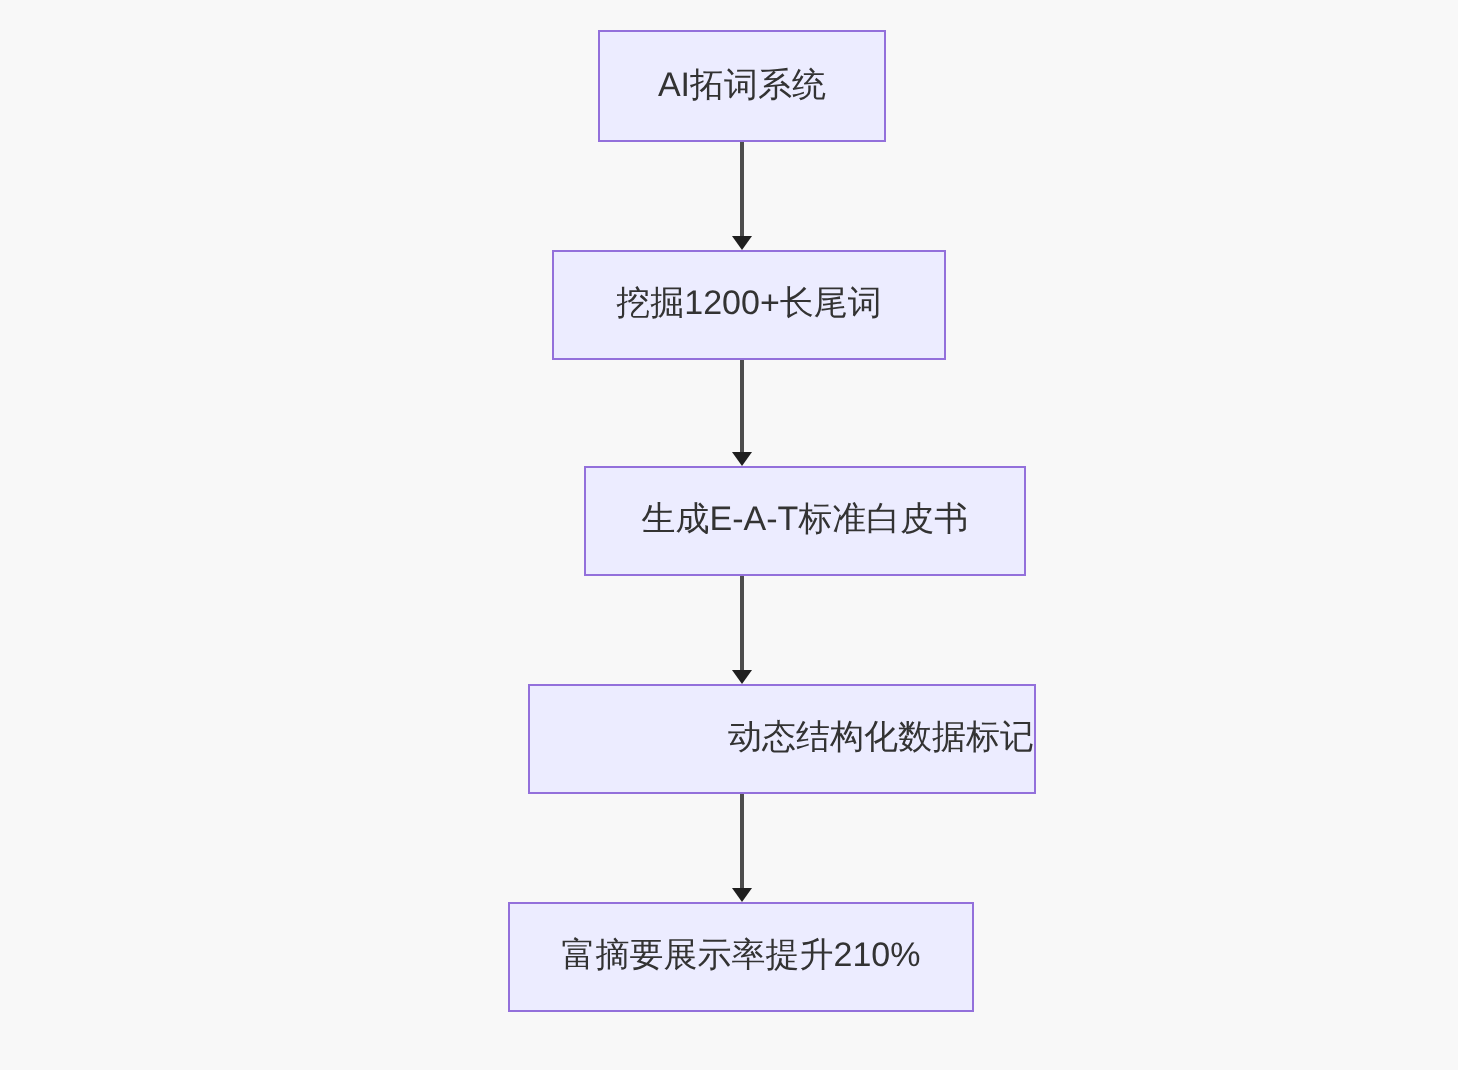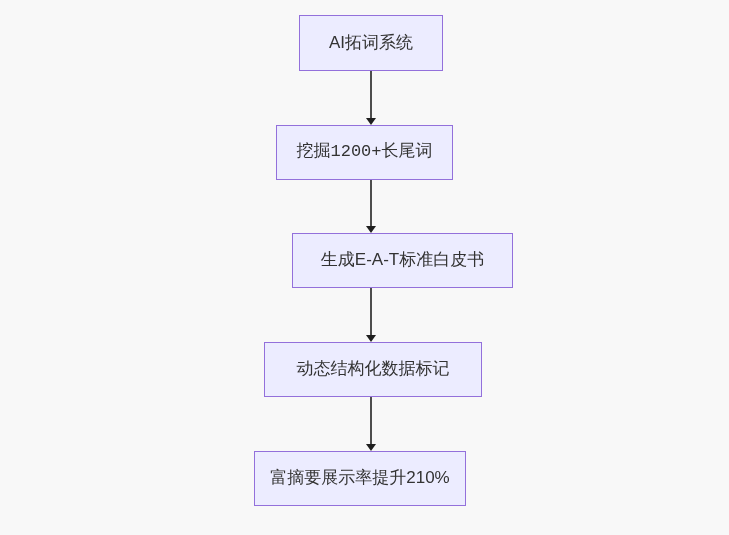--- a/index.html
+++ b/index.html
@@ -25,24 +25,24 @@
     justify-content: center;
   }
   .node-label {
     color: var(--text, #333333);
     font-size: 17px;
     line-height: 1.2;
     white-space: nowrap;
   }
   
   .n1 { left: 299px; top: 15px;  width: 144px; height: 56px; }
-  .n2 { left: 276px; top: 125px; width: 177px; height: 55px; font-family: Liberation Mono, monospace; }
+  .n2 { left: 276px; top: 125px; width: 197px; height: 55px; }
   .n3 { left: 262px; top: 233px; width: 221px; height: 55px; margin-left: 30px; }
-  .n4 { left: 264px; top: 342px; width: 218px; height: 55px; }
-  .n5 { left: 254px; top: 451px; width: 212px; height: 55px; }
+  .n4 { left: 264px; top: 342px; width: 254px; height: 55px; justify-content: flex-end; }
+  .n5 { left: 254px; top: 451px; width: 233px; height: 55px; }
 
   .arrow {
     position: absolute;
     left: 366px; 
     width: 10px;
     display: flex;
     flex-direction: column;
     align-items: center;
   }
   .arrow-line {

